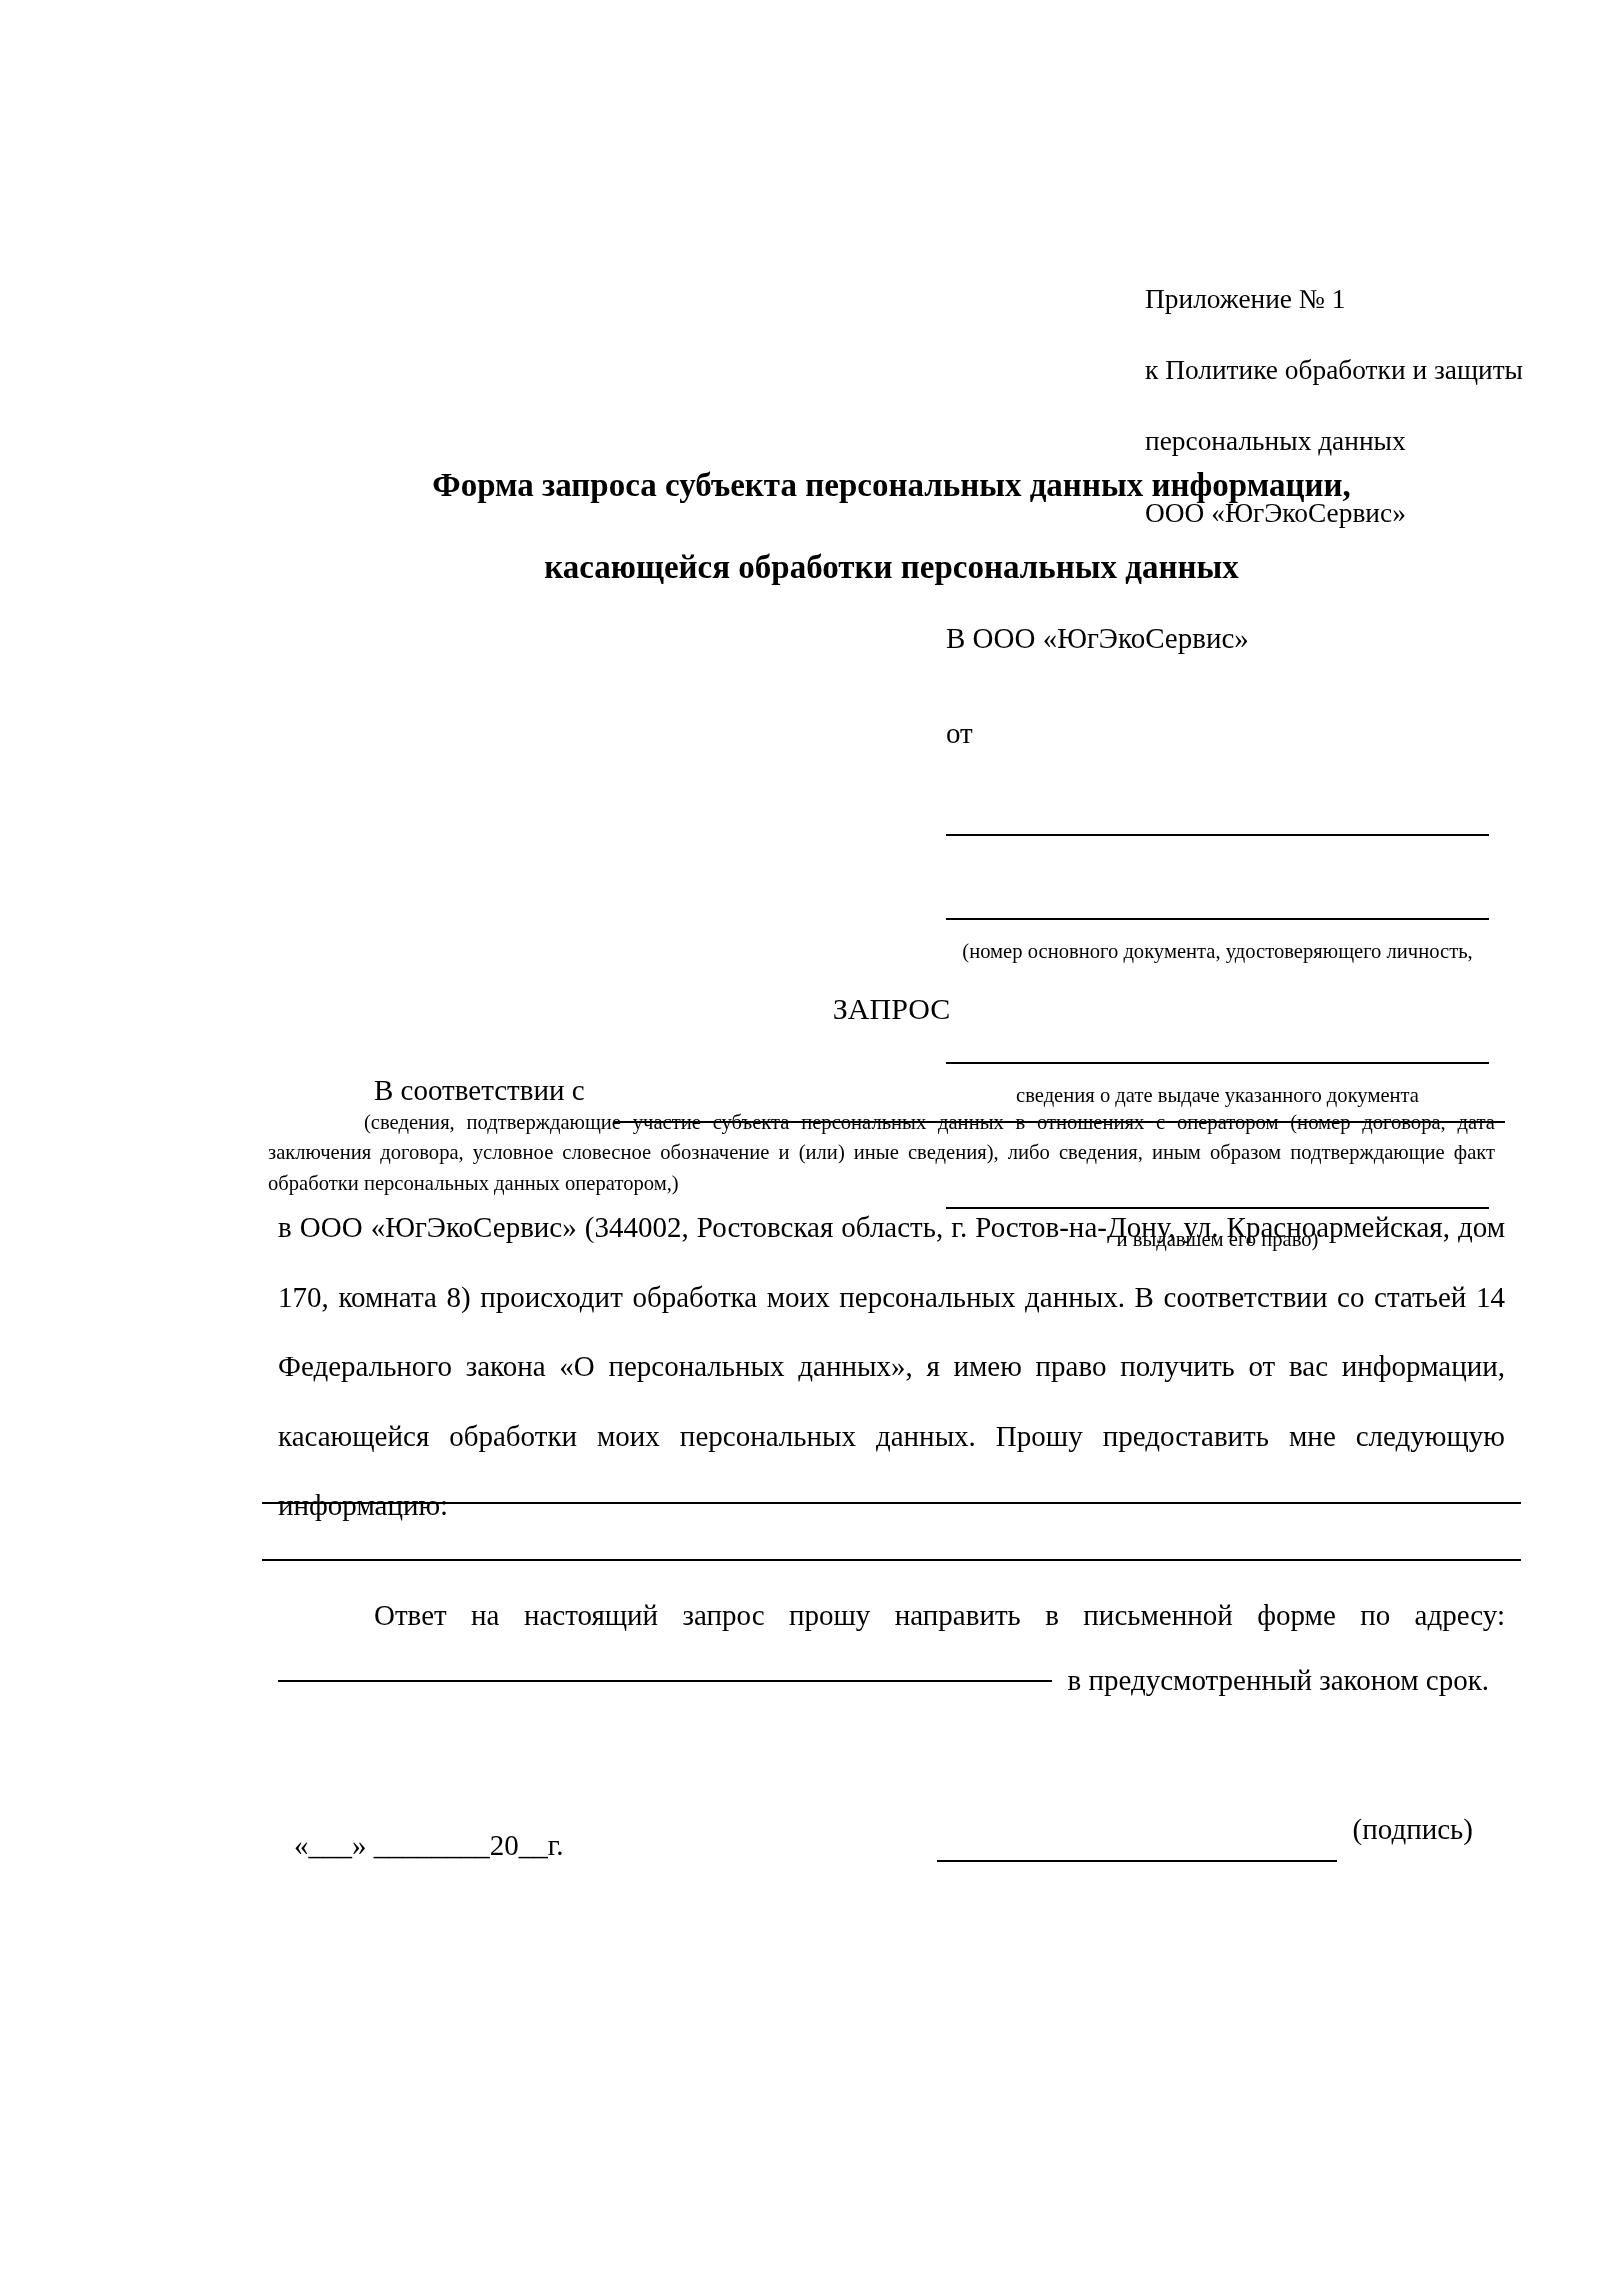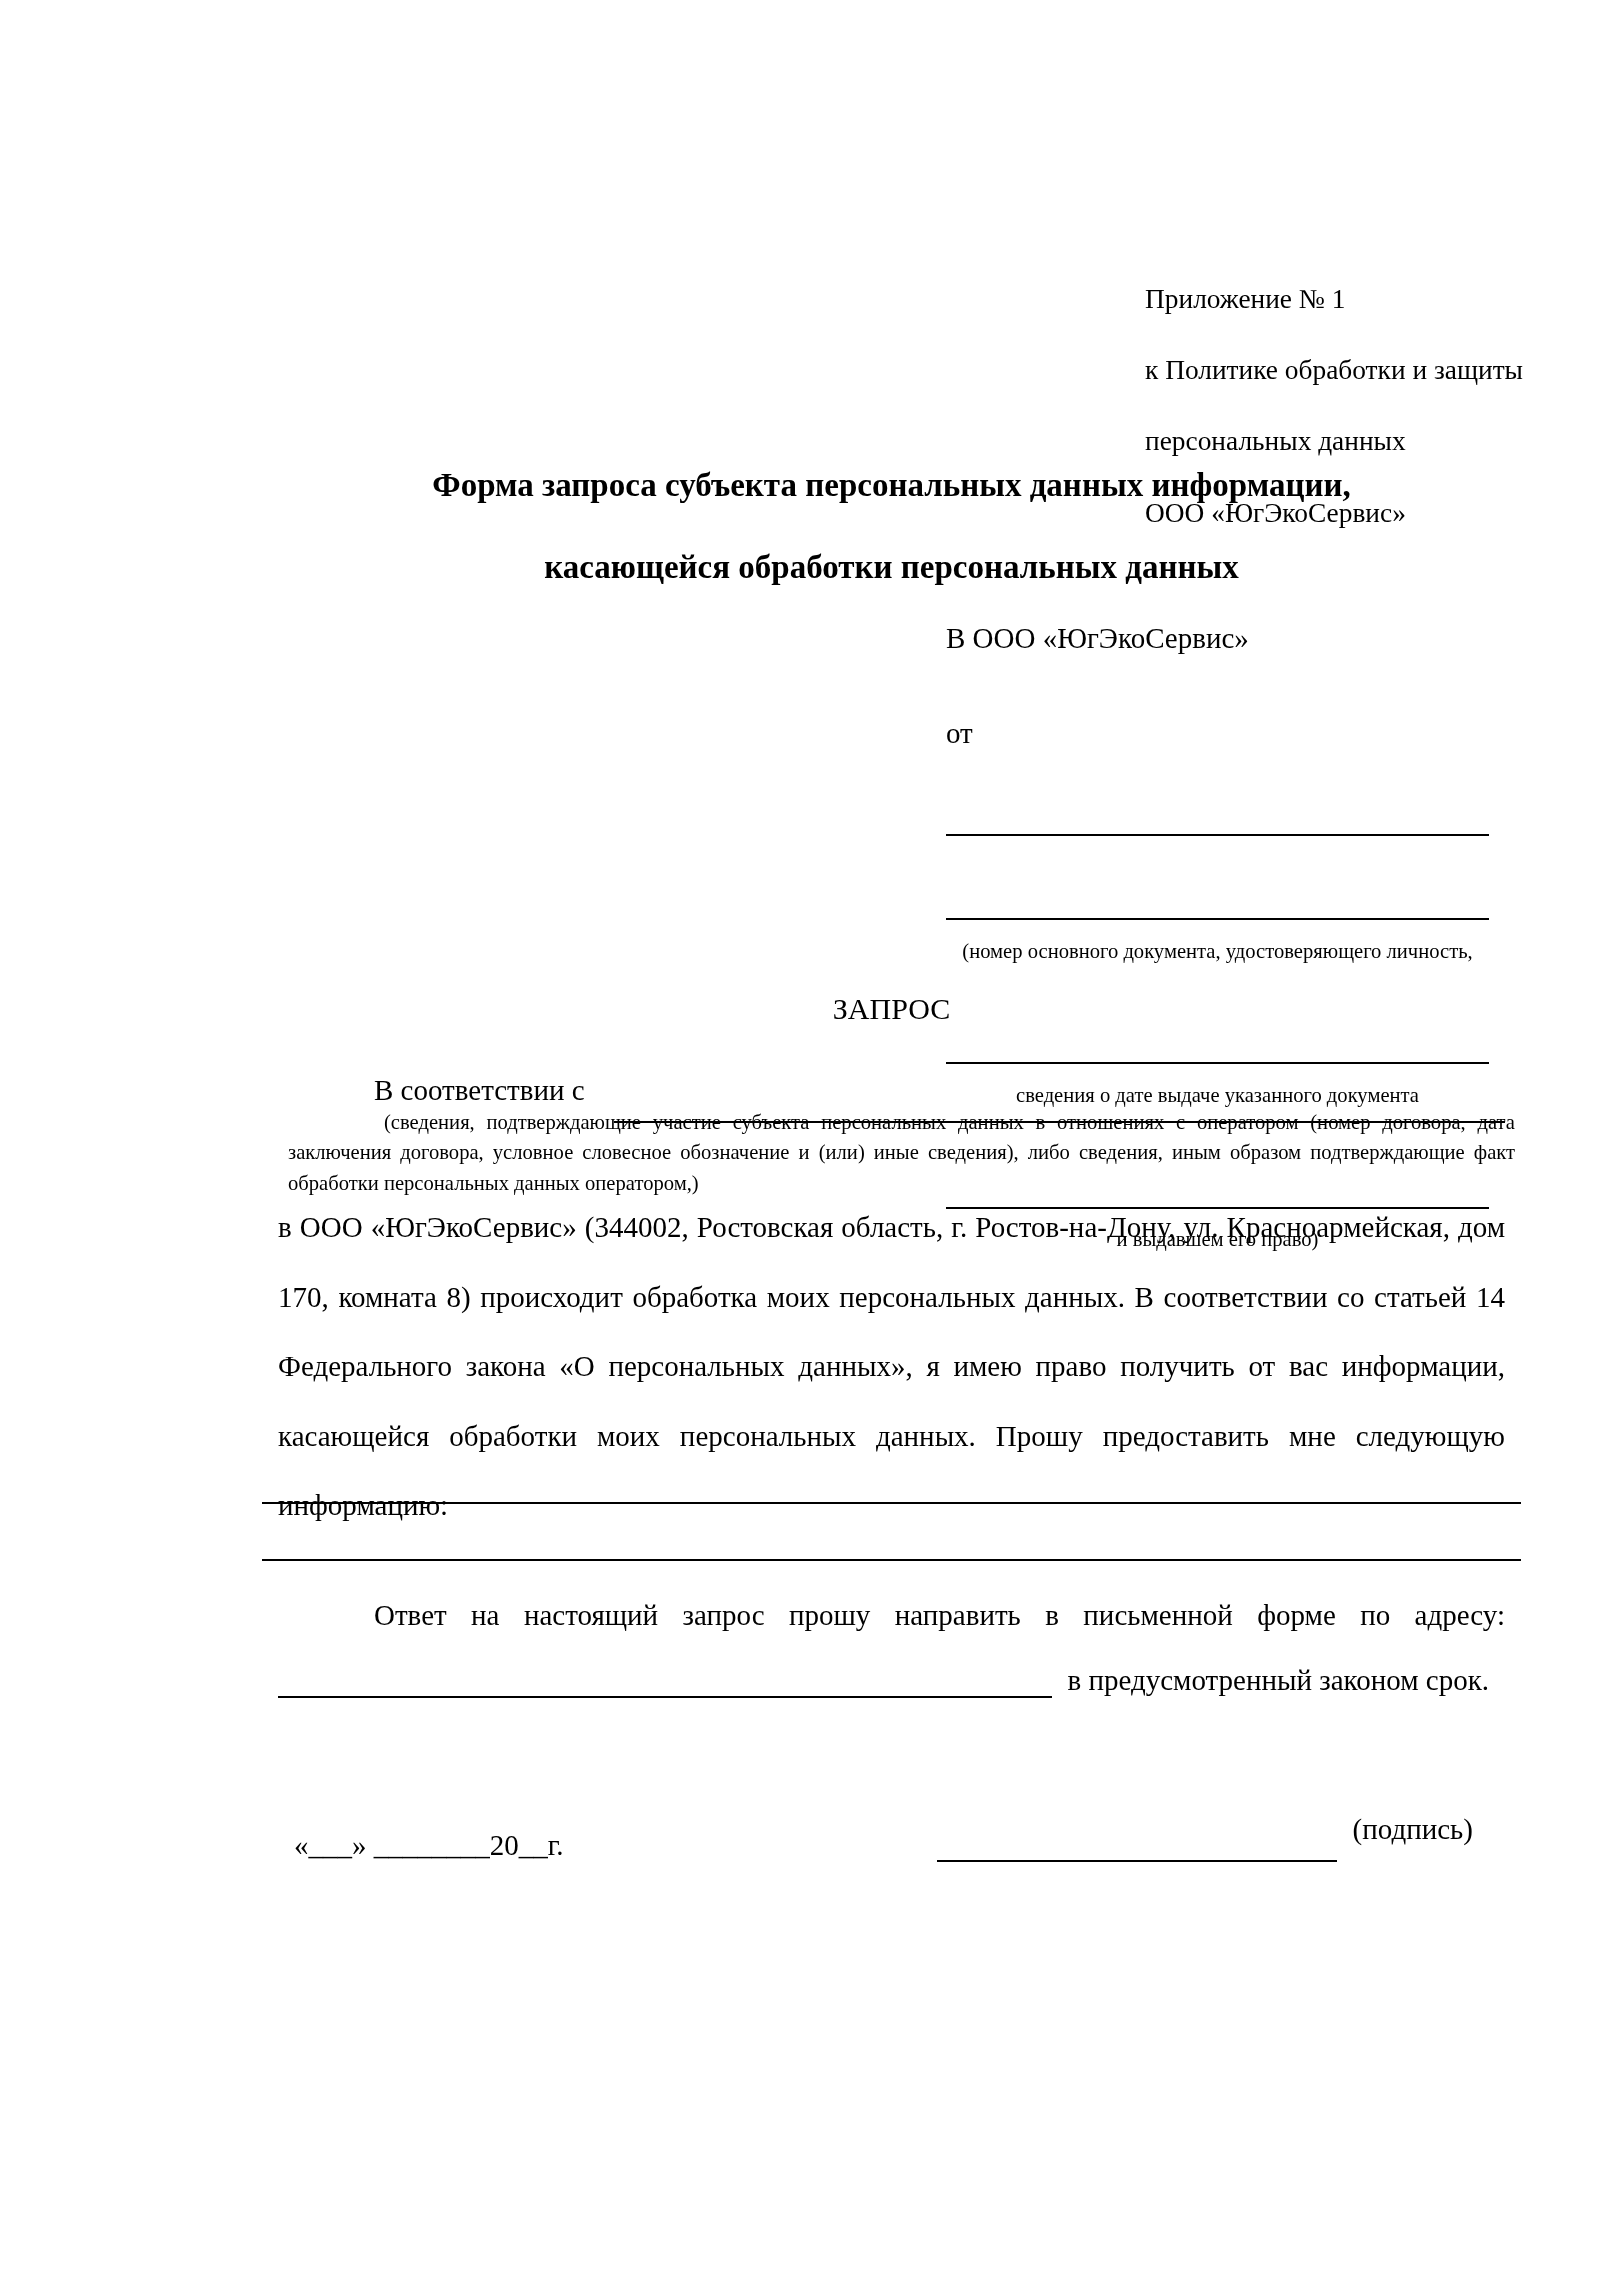--- a/index.html
+++ b/index.html
@@ -82,21 +82,21 @@
   .intro-line .rule {
     flex: 1;
     border-bottom: 2.9px solid #000;
     height: 29px;
     margin-left: 13.7px;
   }
 
   
   .intro-note {
     position: absolute;
-    left: 240px;
+    left: 220px;
     top: 1059px;
     width: 1259px;
     font-size: 20.6px;
     line-height: 1.47;
     text-align: justify;
     text-indent: 96px;
   }
 
   
   .body-par {
@@ -132,21 +132,21 @@
     text-indent: 96px;
   }
 
   
   .reply-line2 {
     position: absolute;
     left: 230px;
     top: 1600px;
     width: 1259px;
     display: flex;
-    align-items: center;
+    align-items: flex-start;
     font-size: 29px;
   }
   .reply-line2 .rule {
     flex: 1;
     border-bottom: 2.9px solid #000;
     height: 29px;
   }
   .reply-line2 .suffix { white-space: nowrap; }
 
   

